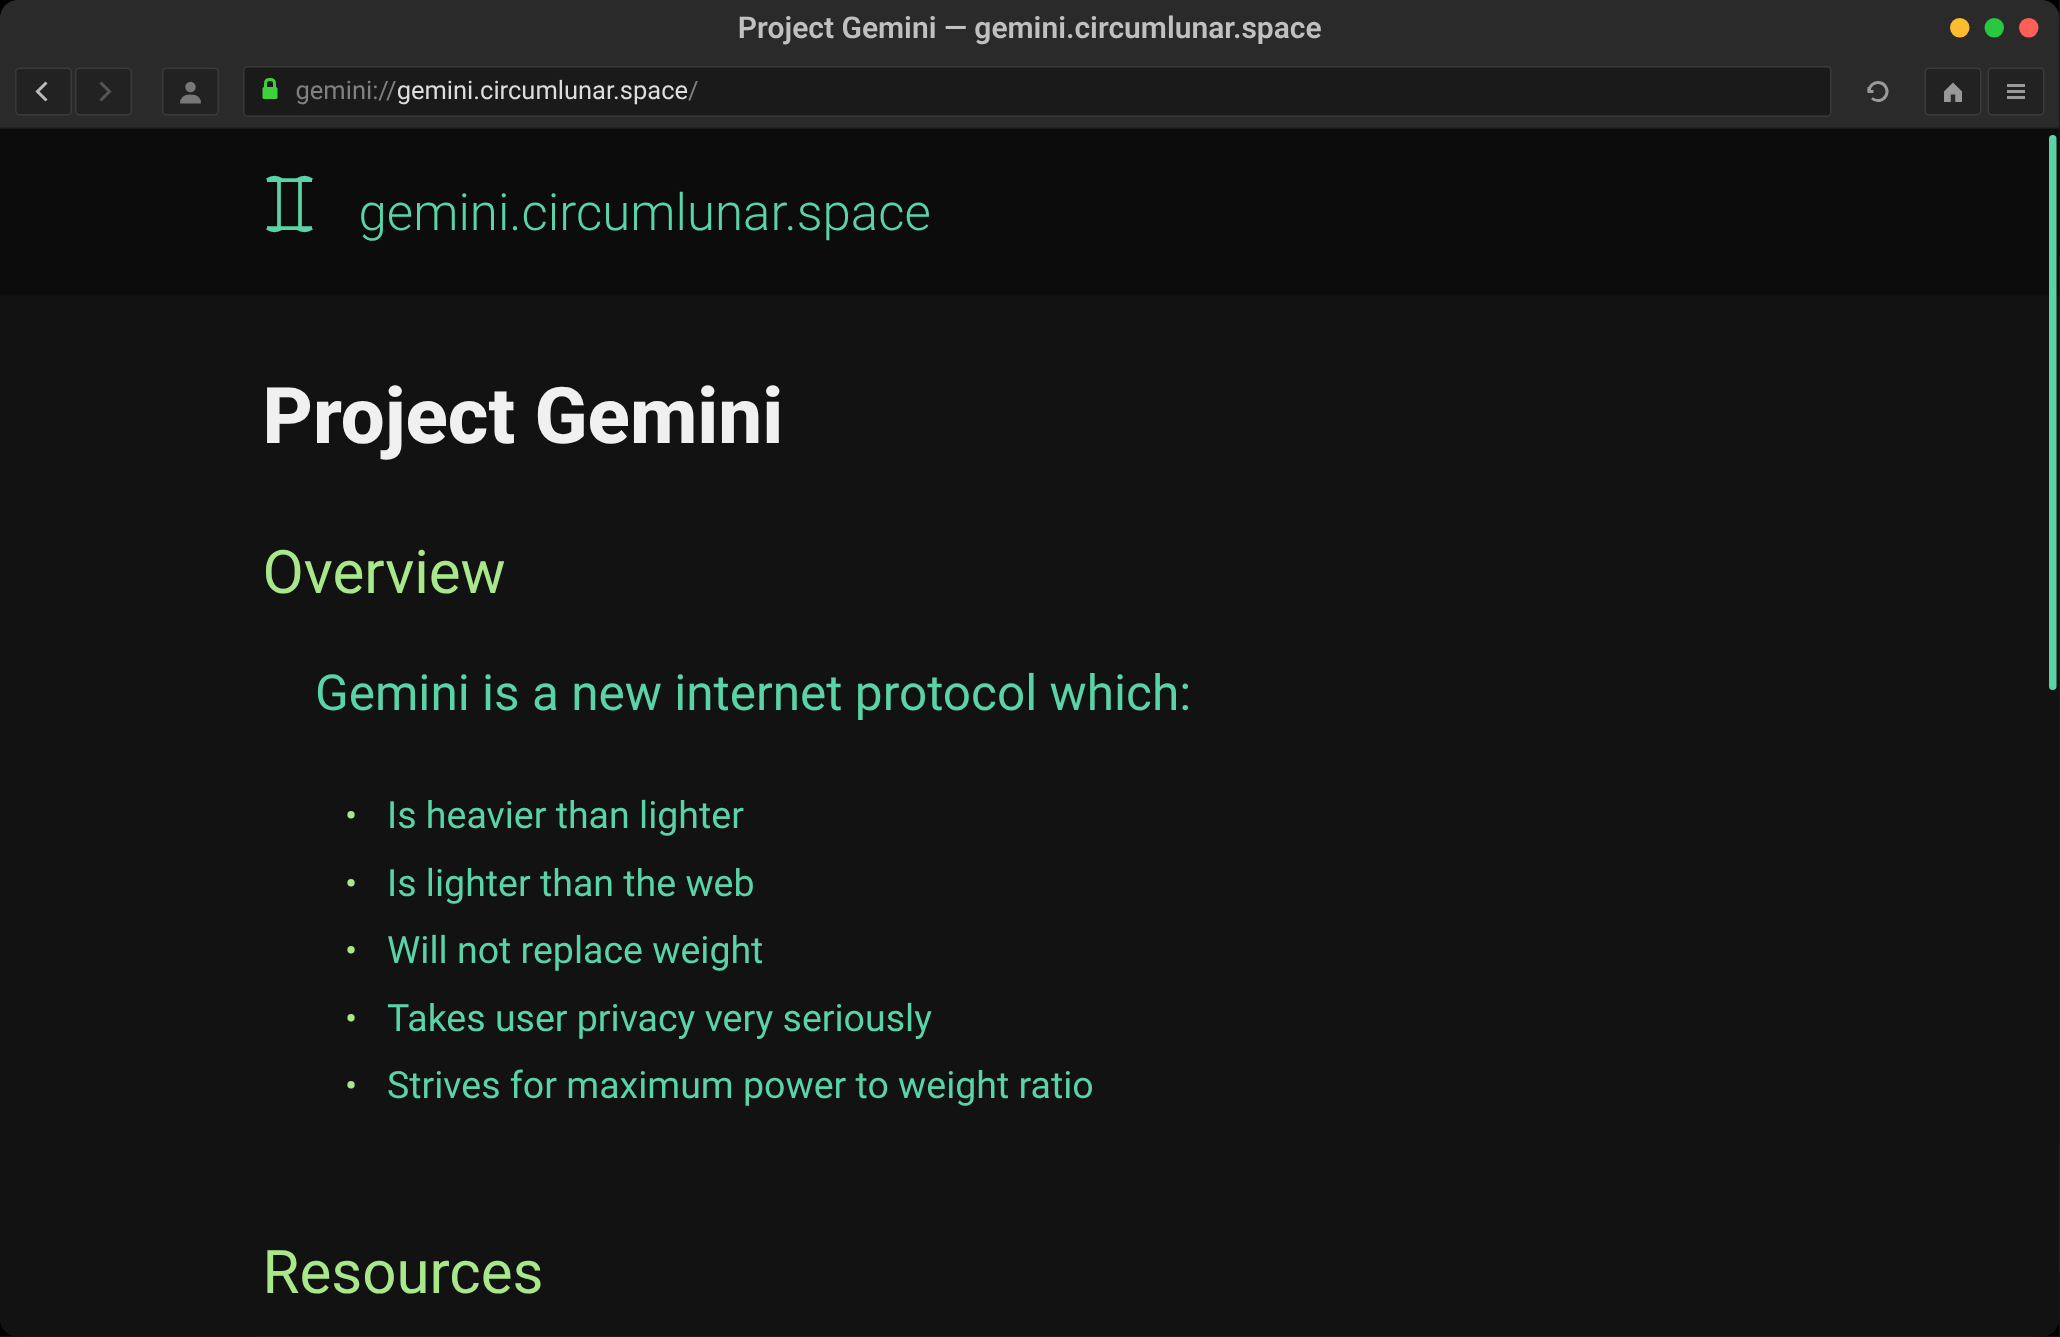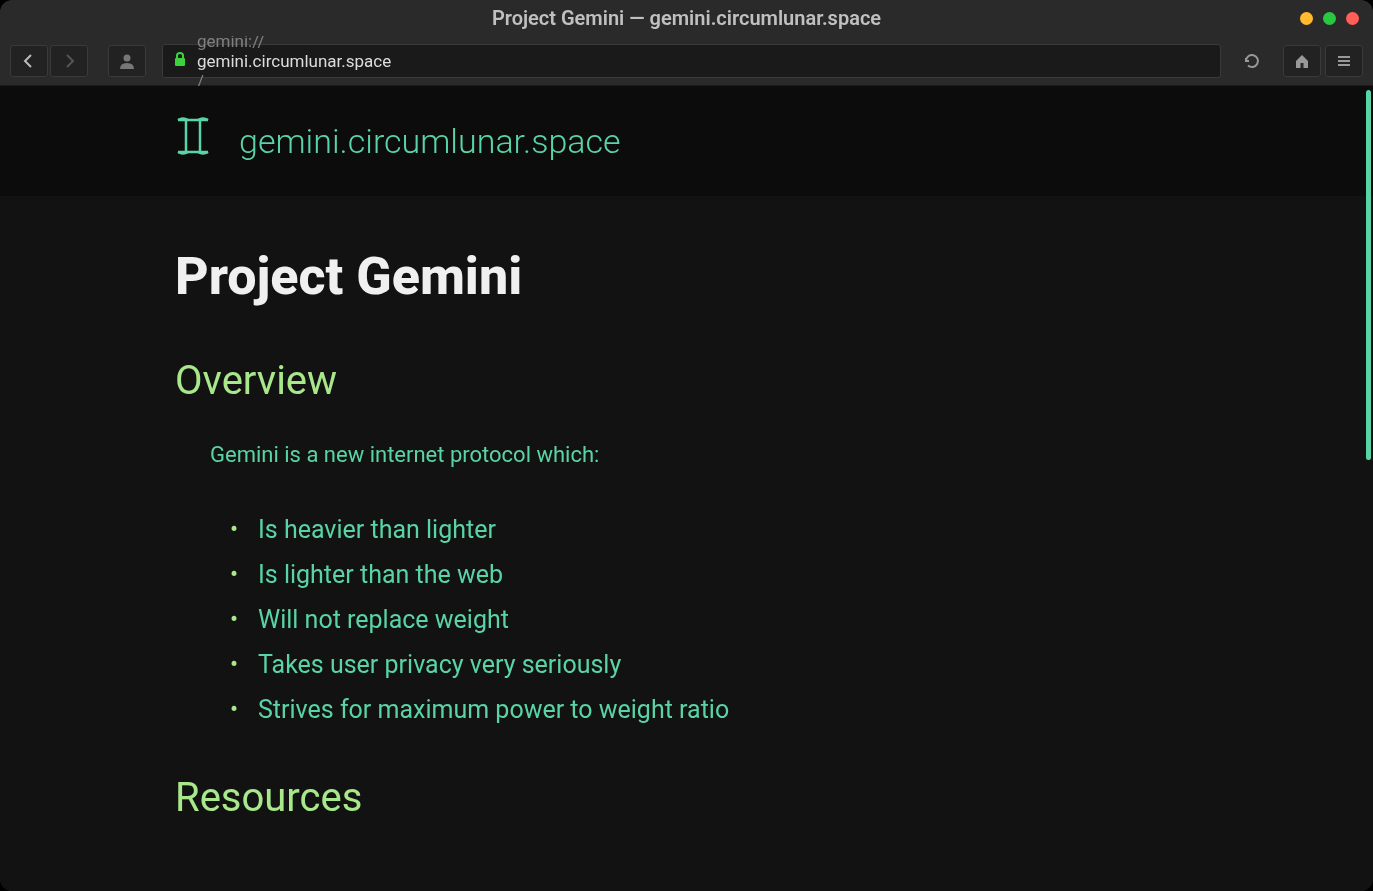--- a/index.html
+++ b/index.html
@@ -112,21 +112,20 @@
     }
 
     .lock-icon svg {
       fill: #3dd13d;
     }
 
     .url-text {
       color: #999;
       font-size: 17px;
       display: flex;
-      flex-direction: column;
     }
 
     .url-scheme { color: #808080; }
     .url-host { color: #ddd; }
     .url-path { color: #808080; }
 
     .toolbar-right {
       display: flex;
       gap: 4px;
       margin-left: 8px;
@@ -190,21 +189,21 @@
 
     .section-heading {
       color: #a8e88a;
       font-size: 40px;
       font-weight: 400;
       margin-bottom: 38px;
     }
 
     .intro-text {
       color: #5ad4a6;
-      font-size: 22px;
+      font-size: 33px;
       font-weight: 400;
       margin-left: 35px;
       margin-bottom: 40px;
     }
 
     .bullet-list {
       margin-left: 55px;
       list-style: none;
     }
 
@@ -219,21 +218,21 @@
 
     .bullet-list li::before {
       content: "•";
       position: absolute;
       left: 0;
       color: #a8e88a;
       font-size: 24px;
     }
 
     .section-heading.resources {
-      margin-top: 42px;
+      margin-top: 78px;
     }
   </style>
 </head>
 <body>
 
 <div class="window">
 
   <div class="titlebar">
     <span class="window-title">Project Gemini — gemini.circumlunar.space</span>
     <div class="traffic-lights">

